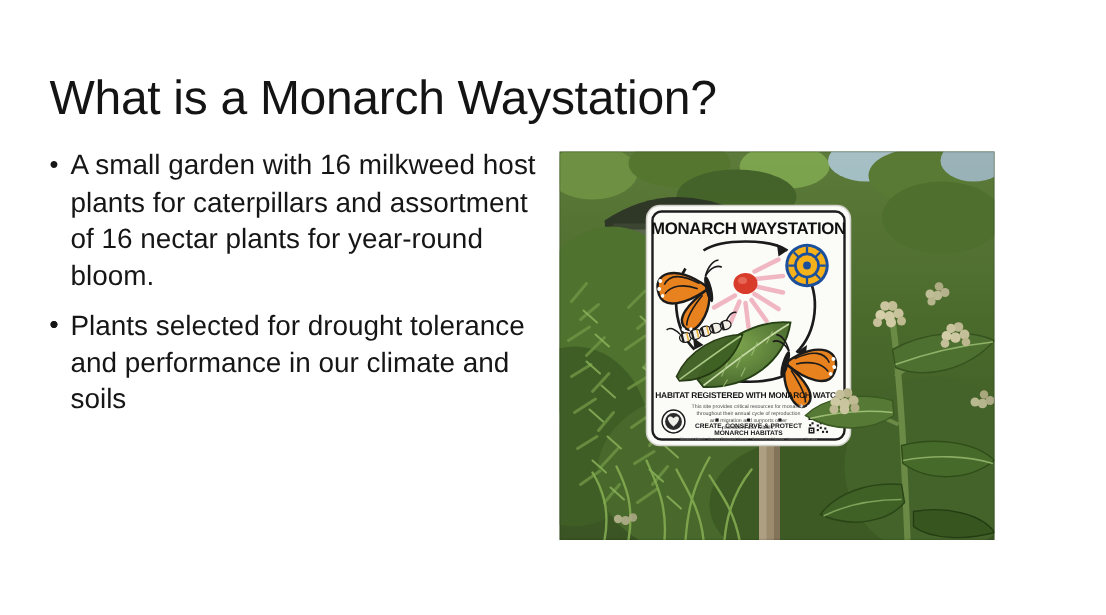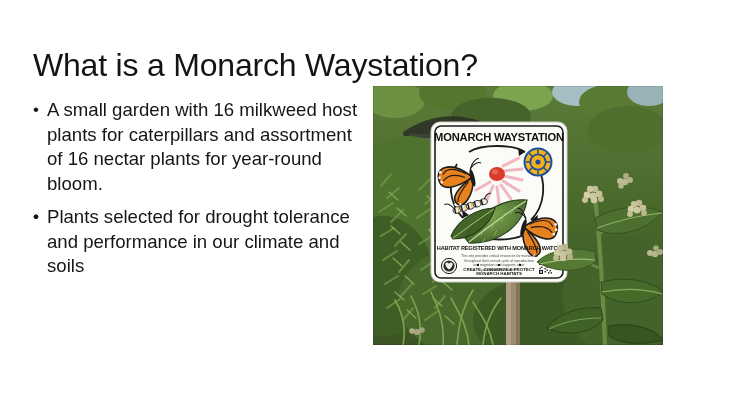--- a/index.html
+++ b/index.html
@@ -56,21 +56,21 @@
     top: 0.04em;
     font-size: 17px;
     line-height: 1.32;
     color: #161616;
   }
 
   
   .photo {
     position: absolute;
     left: 373px;
-    top: 86px;
+    top: 101px;
     width: 290px;
     height: 259px;
     overflow: hidden;
     background: #3f5a2c;
   }
   .photo svg { display: block; width: 100%; height: 100%; }
 </style>
 </head>
 <body>
 

